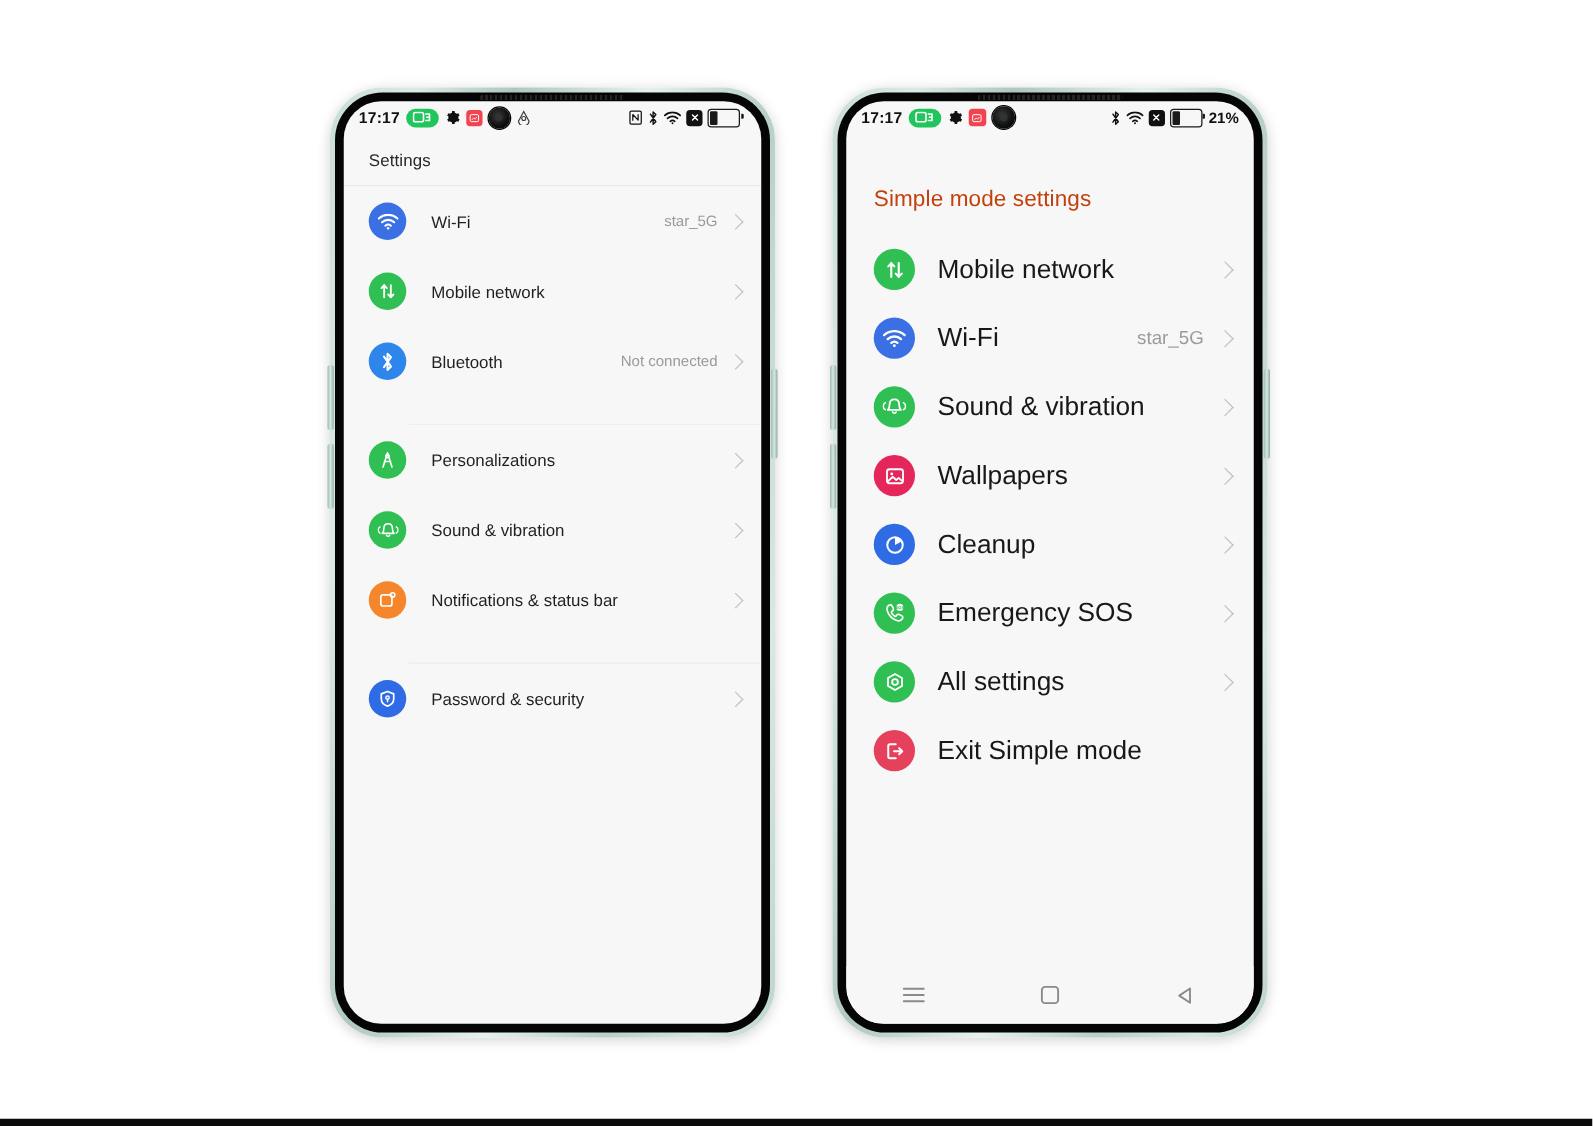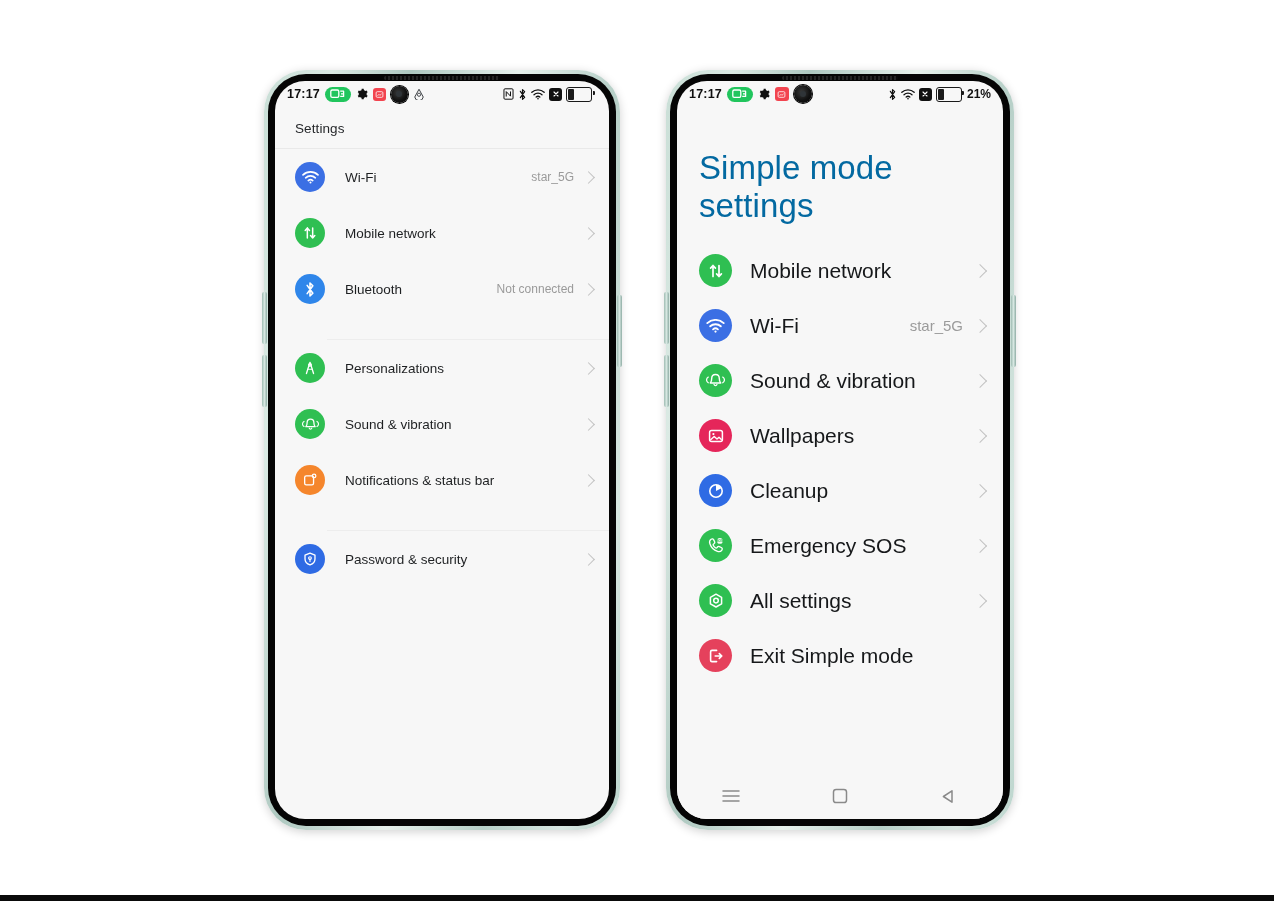--- a/index.html
+++ b/index.html
@@ -104,21 +104,21 @@
     width:8px;height:8px;border-right:1.6px solid #c2c2c2;border-top:1.6px solid #c2c2c2;
     transform:rotate(45deg);flex:0 0 auto;
   }
   .row .chev{margin-left:0;}
   .row.noval .chev{margin-left:auto;}
   .grp-div{height:1px;background:#ededed;margin-left:52px;}
   .grp-gap{height:22px;}
 
   
   .sb-title{
-    font-size:33px;color:#0369a1;padding:42px 0 18px 22px;letter-spacing:.1px;
+    font-size:18px;color:#c2410c;padding:42px 0 18px 22px;letter-spacing:.1px;
   }
   .row-b{
     display:flex;align-items:center;
     height:55px;
     padding-left:22px;padding-right:18px;
   }
   .row-b .ic{
     width:33px;height:33px;border-radius:50%;
     display:flex;align-items:center;justify-content:center;flex:0 0 auto;
   }

